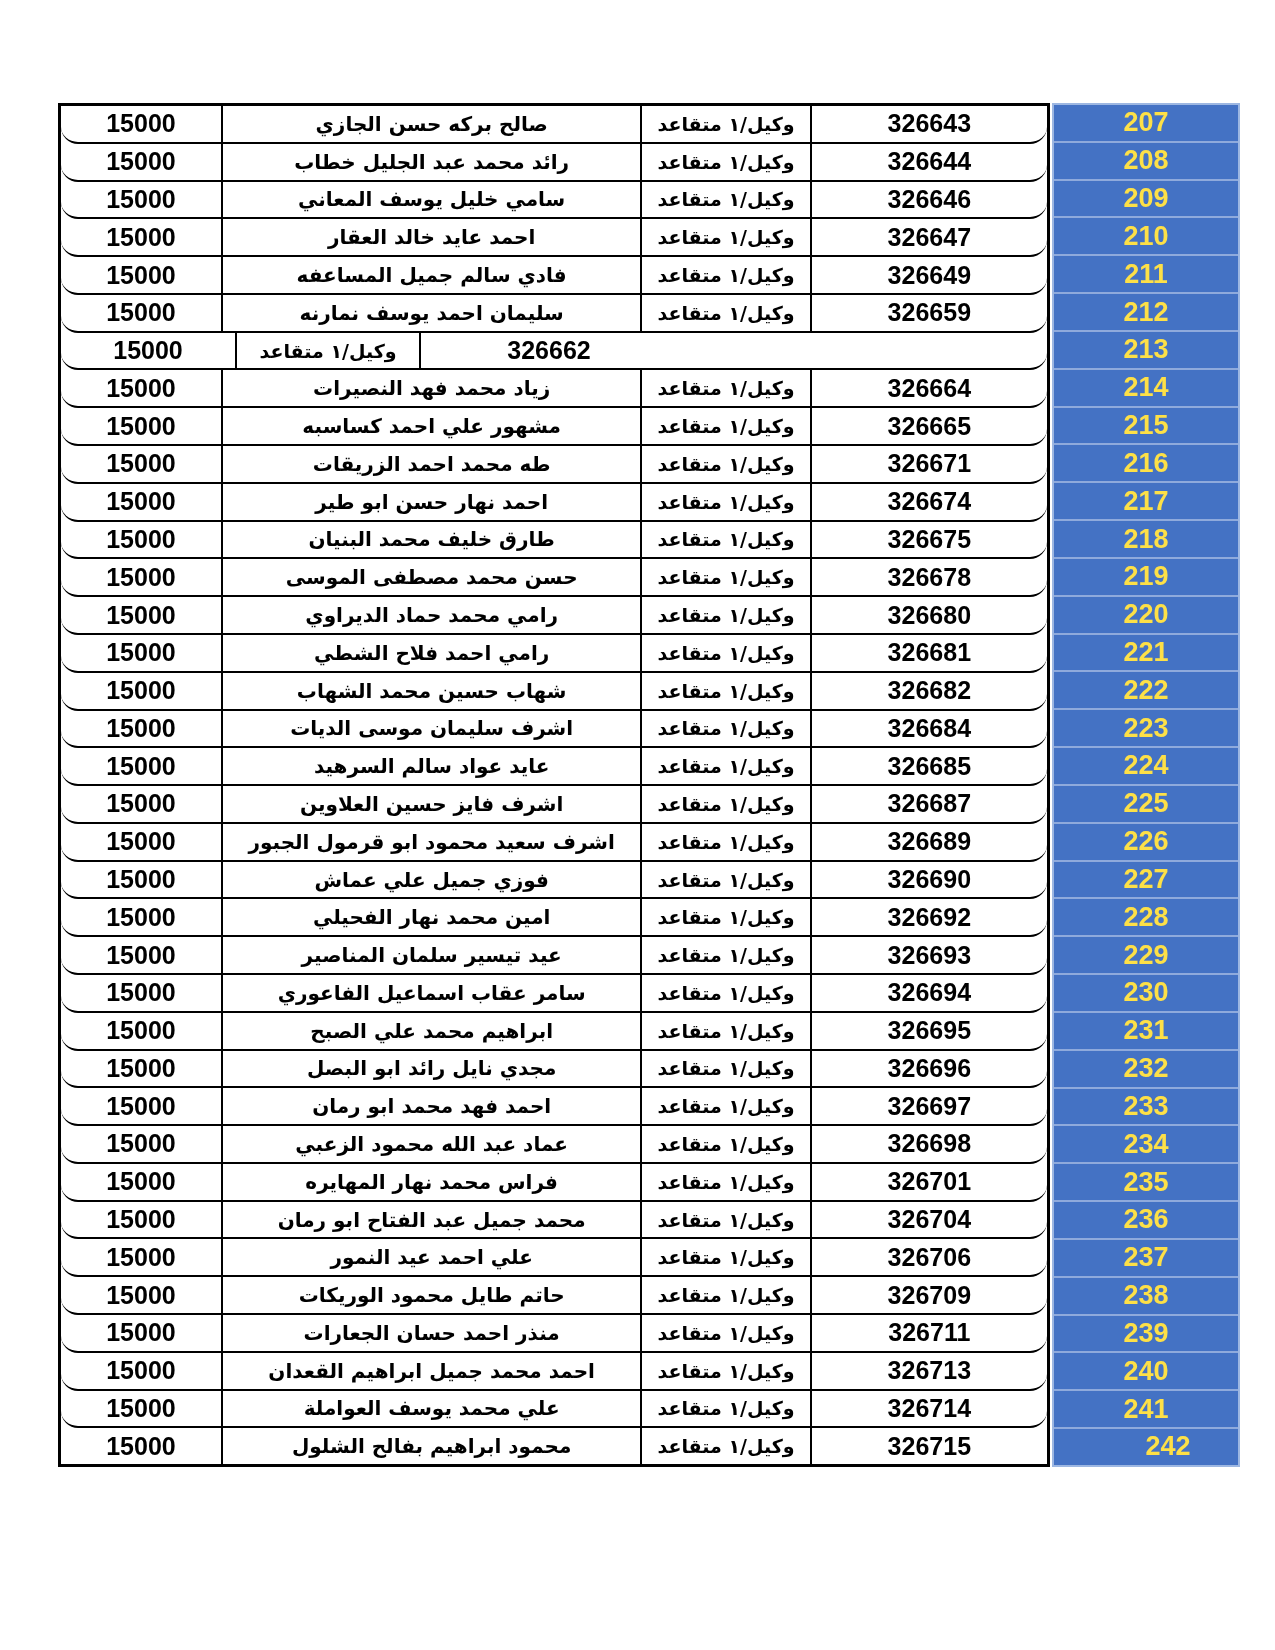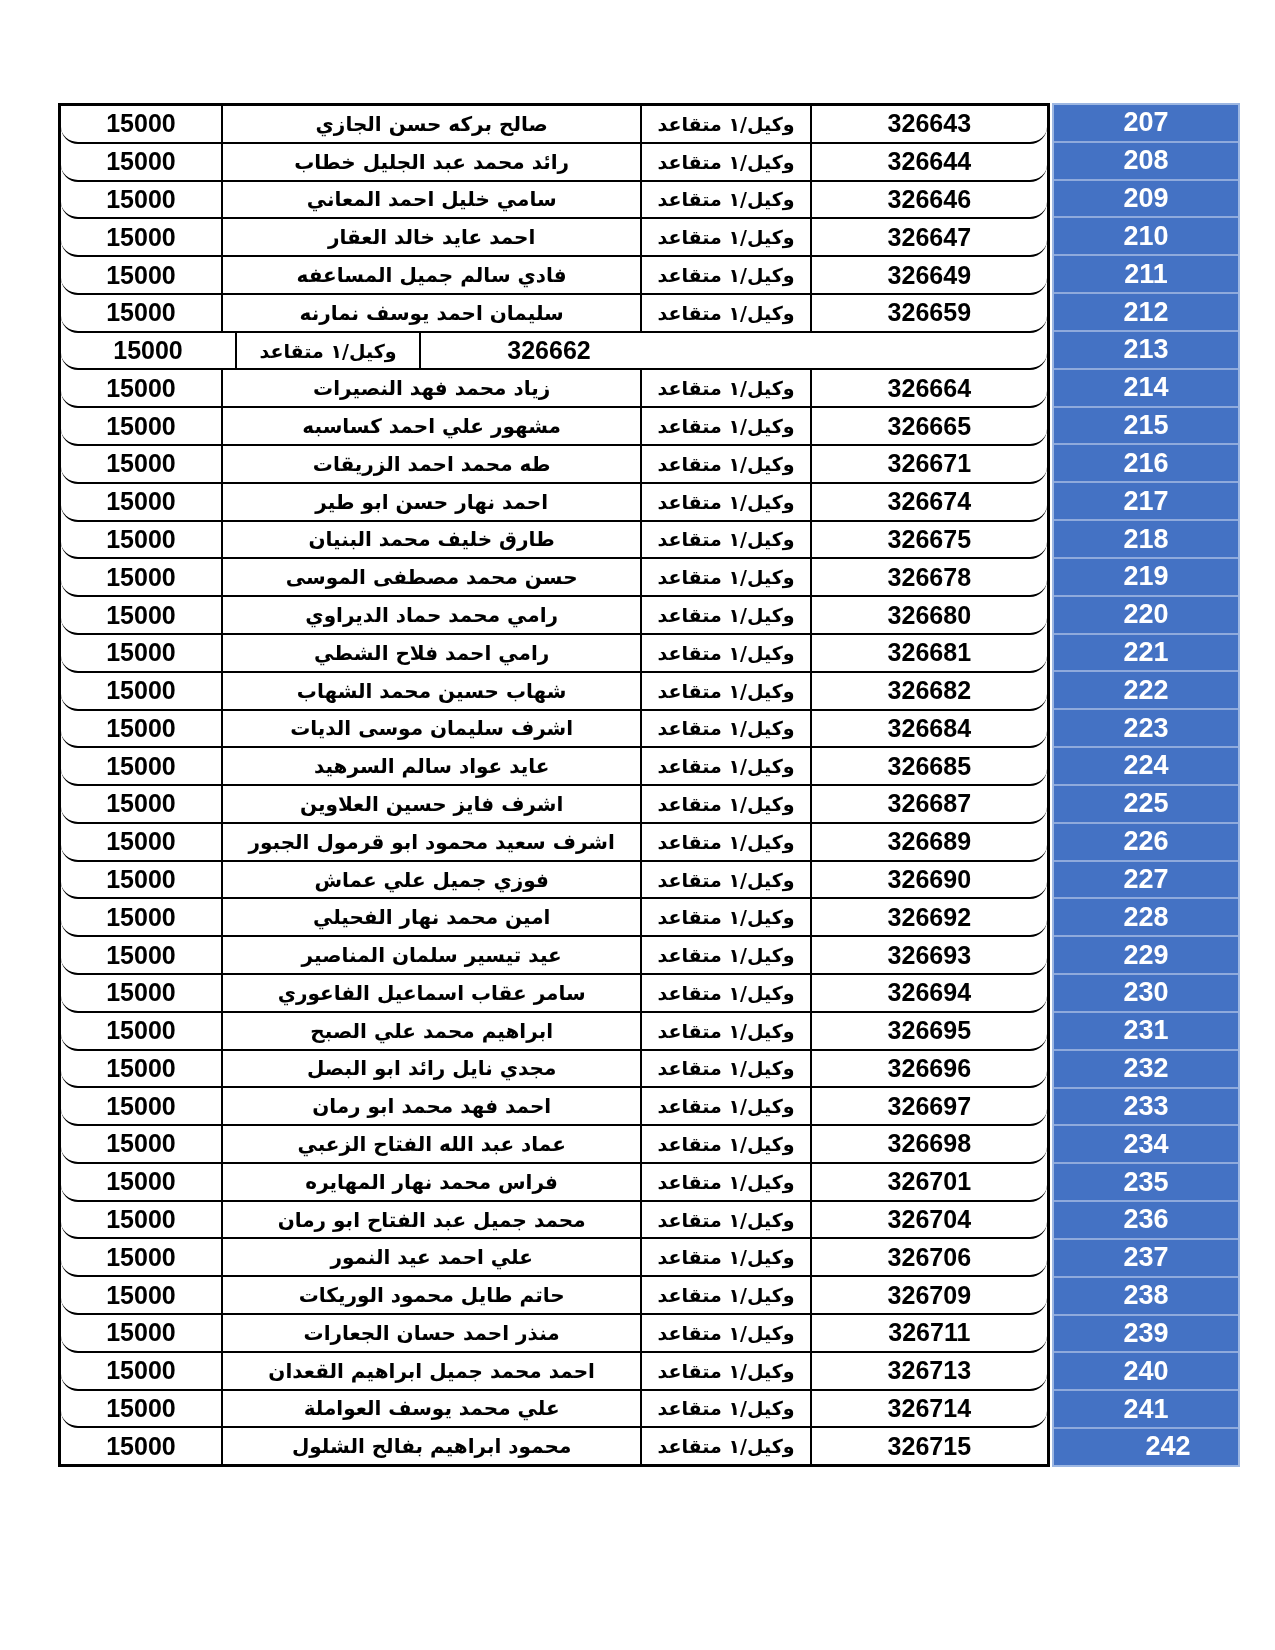--- a/index.html
+++ b/index.html
@@ -56,21 +56,21 @@
     box-sizing:border-box;
     border:2px solid #9DB7E2;
     background:#4472C4;
     display:flex;flex-direction:column;
   }
   .serial-cell{
     flex:1;
     display:flex;align-items:center;justify-content:center;
     border-bottom:2px solid #8FAADC;
     box-sizing:border-box;
-    color:#ffffff;
+    color:#fde047;
     font-size:27px;font-weight:bold;
     font-family:"Liberation Sans","DejaVu Sans",sans-serif;
   }
   .serial-cell:last-child{border-bottom:none;padding-left:44px;}
 </style>
 </head>
 <body>
 
 <div class="page">
   <div class="table-wrap">
@@ -82,21 +82,21 @@
           <div class="cell idnum">326643</div>
         </div>
         <div class="row">
           <div class="cell amount">15000</div>
           <div class="cell name">رائد محمد عبد الجليل خطاب</div>
           <div class="cell rank">وكيل/١ متقاعد</div>
           <div class="cell idnum">326644</div>
         </div>
         <div class="row">
           <div class="cell amount">15000</div>
-          <div class="cell name">سامي خليل احمد المعاني</div>
+          <div class="cell name">سامي خليل يوسف المعاني</div>
           <div class="cell rank">وكيل/١ متقاعد</div>
           <div class="cell idnum">326646</div>
         </div>
         <div class="row">
           <div class="cell amount">15000</div>
           <div class="cell name">احمد عايد خالد العقار</div>
           <div class="cell rank">وكيل/١ متقاعد</div>
           <div class="cell idnum">326647</div>
         </div>
         <div class="row">
@@ -231,21 +231,21 @@
           <div class="cell idnum">326696</div>
         </div>
         <div class="row">
           <div class="cell amount">15000</div>
           <div class="cell name">احمد فهد محمد ابو رمان</div>
           <div class="cell rank">وكيل/١ متقاعد</div>
           <div class="cell idnum">326697</div>
         </div>
         <div class="row">
           <div class="cell amount">15000</div>
-          <div class="cell name">عماد عبد الله الفتاح الزعبي</div>
+          <div class="cell name">عماد عبد الله محمود الزعبي</div>
           <div class="cell rank">وكيل/١ متقاعد</div>
           <div class="cell idnum">326698</div>
         </div>
         <div class="row">
           <div class="cell amount">15000</div>
           <div class="cell name">فراس محمد نهار المهايره</div>
           <div class="cell rank">وكيل/١ متقاعد</div>
           <div class="cell idnum">326701</div>
         </div>
         <div class="row">

